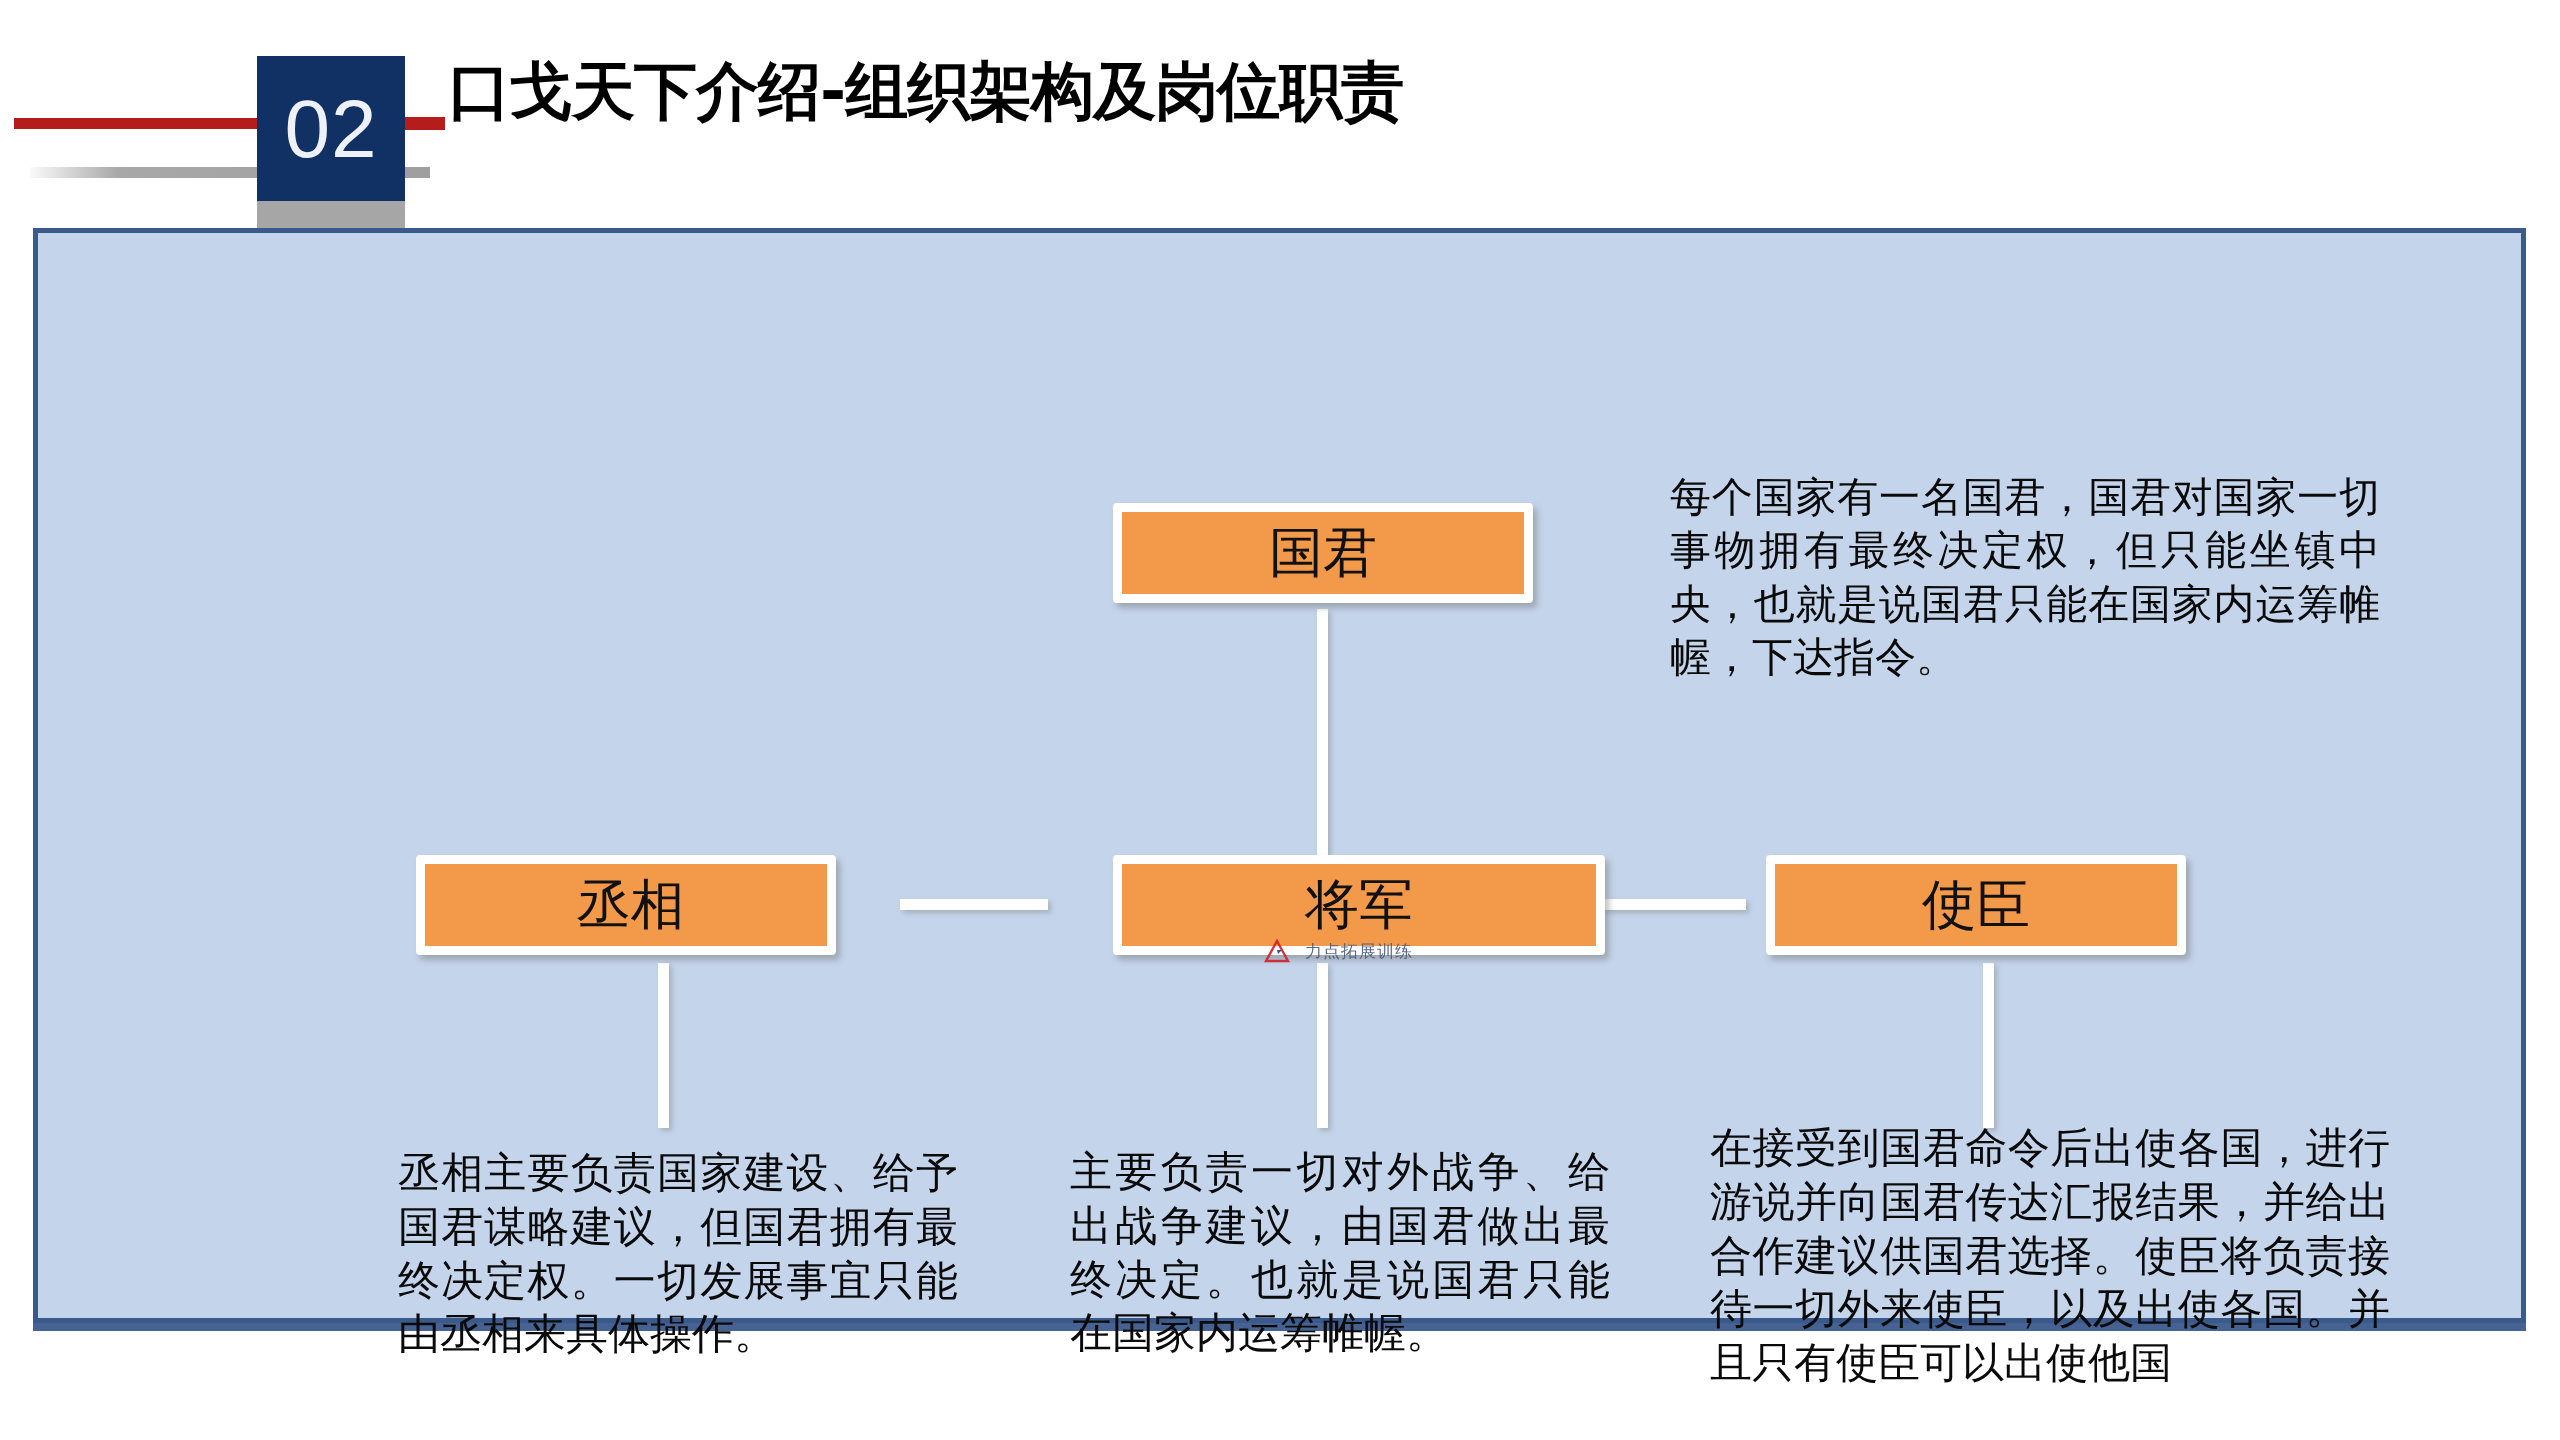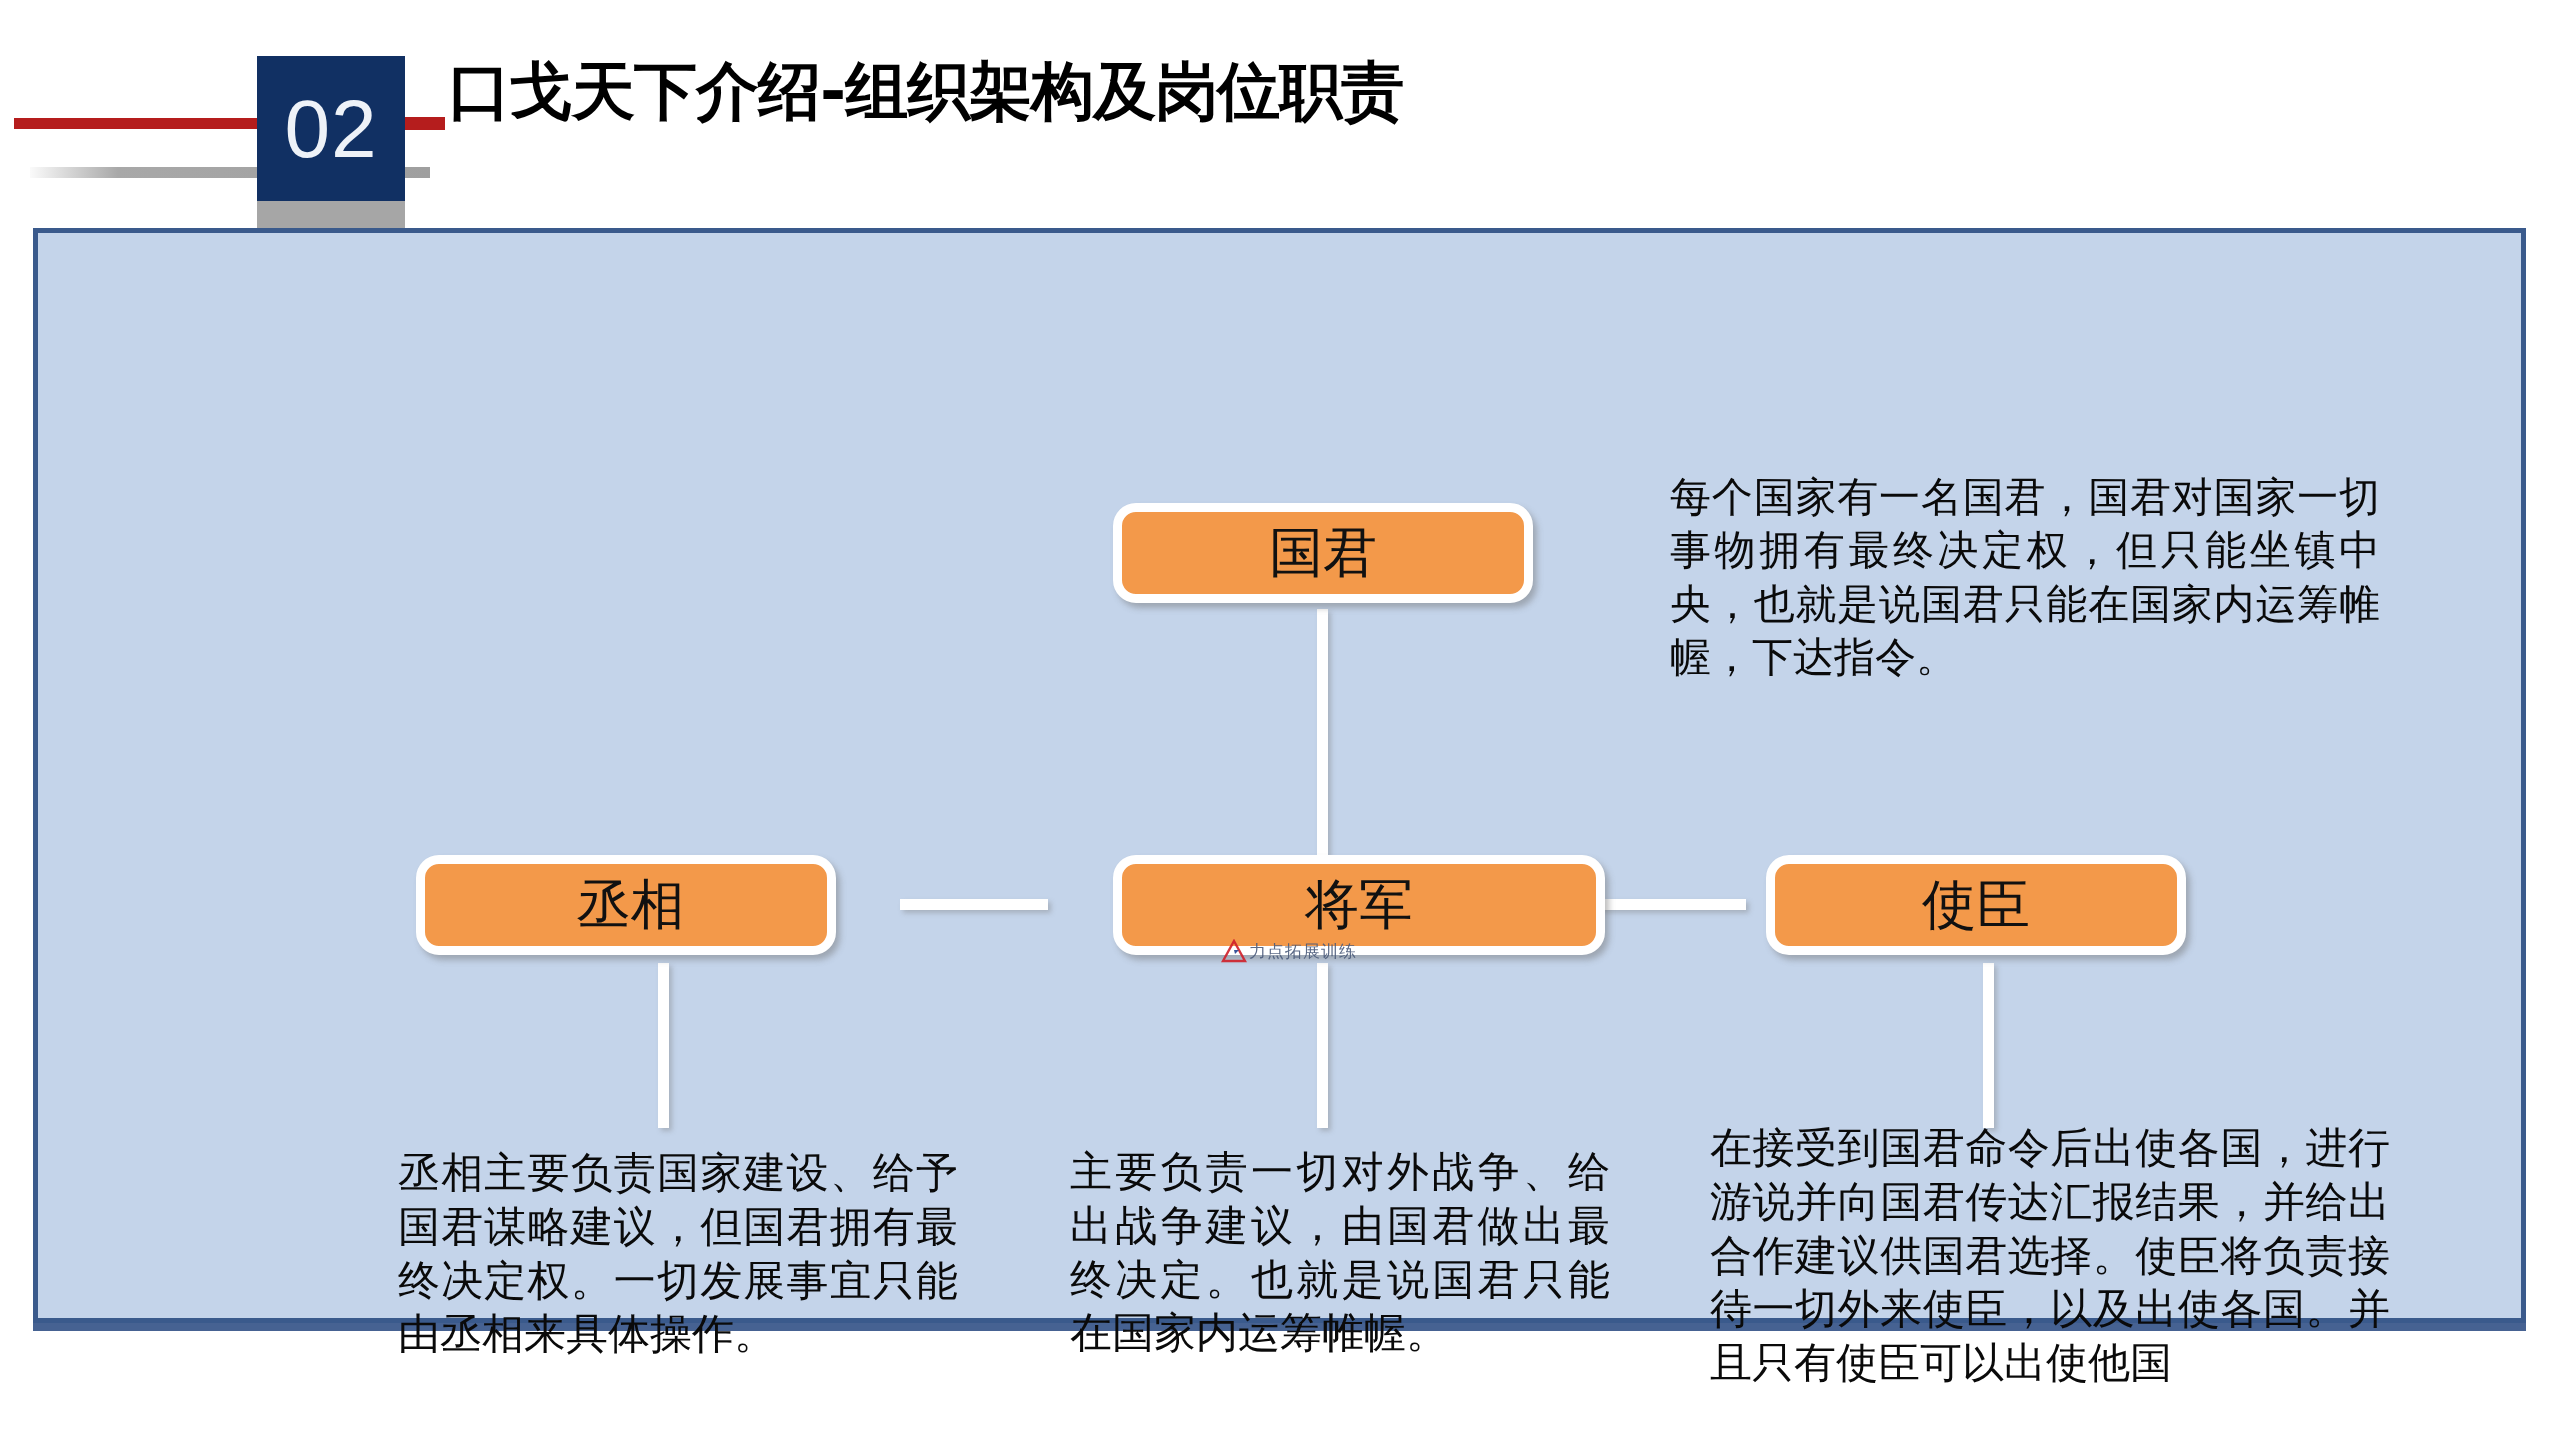--- a/index.html
+++ b/index.html
@@ -106,21 +106,21 @@
     border: 5px solid #3a5a8c;
     box-sizing: border-box;
     box-shadow: 0 8px 0 0 rgba(60,90,140,0.95);
   }
 
   
   .role-box {
     position: absolute;
     background: #f3994a;
     border: 9px solid #ffffff;
-    border-radius: 23px;
+    border-radius: 4px;
     box-sizing: border-box;
     display: flex;
     align-items: center;
     justify-content: center;
     box-shadow: 4px 5px 6px rgba(110,110,110,0.45);
   }
   .role-label {
     font-size: 54px;
     color: #111111;
     font-family: "DejaVu Sans", "Liberation Sans", sans-serif;
@@ -155,25 +155,25 @@
     text-justify: inter-ideograph;
   }
   #para-ruler      { left: 1632px; top: 238px;  width: 710px; font-size: 41px; line-height: 1.3; }
   #para-chancellor { left: 360px;  top: 888px;  width: 560px; margin-top: 25px; }
   #para-general    { left: 1032px; top: 912px;  width: 540px; }
   #para-envoy      { left: 1672px; top: 888px;  width: 680px; }
 
   
   #watermark {
     position: absolute;
-    left: 1183px;
+    left: 1226px;
     top: 706px;
     display: flex;
     align-items: center;
-    gap: 2px;
+    gap: 15px;
     opacity: 0.9;
   }
   #watermark .wm-text {
     font-size: 17px;
     color: #4a5a7a;
     font-family: "DejaVu Sans", "Liberation Sans", sans-serif;
     letter-spacing: 1px;
     white-space: nowrap;
   }
 </style>

